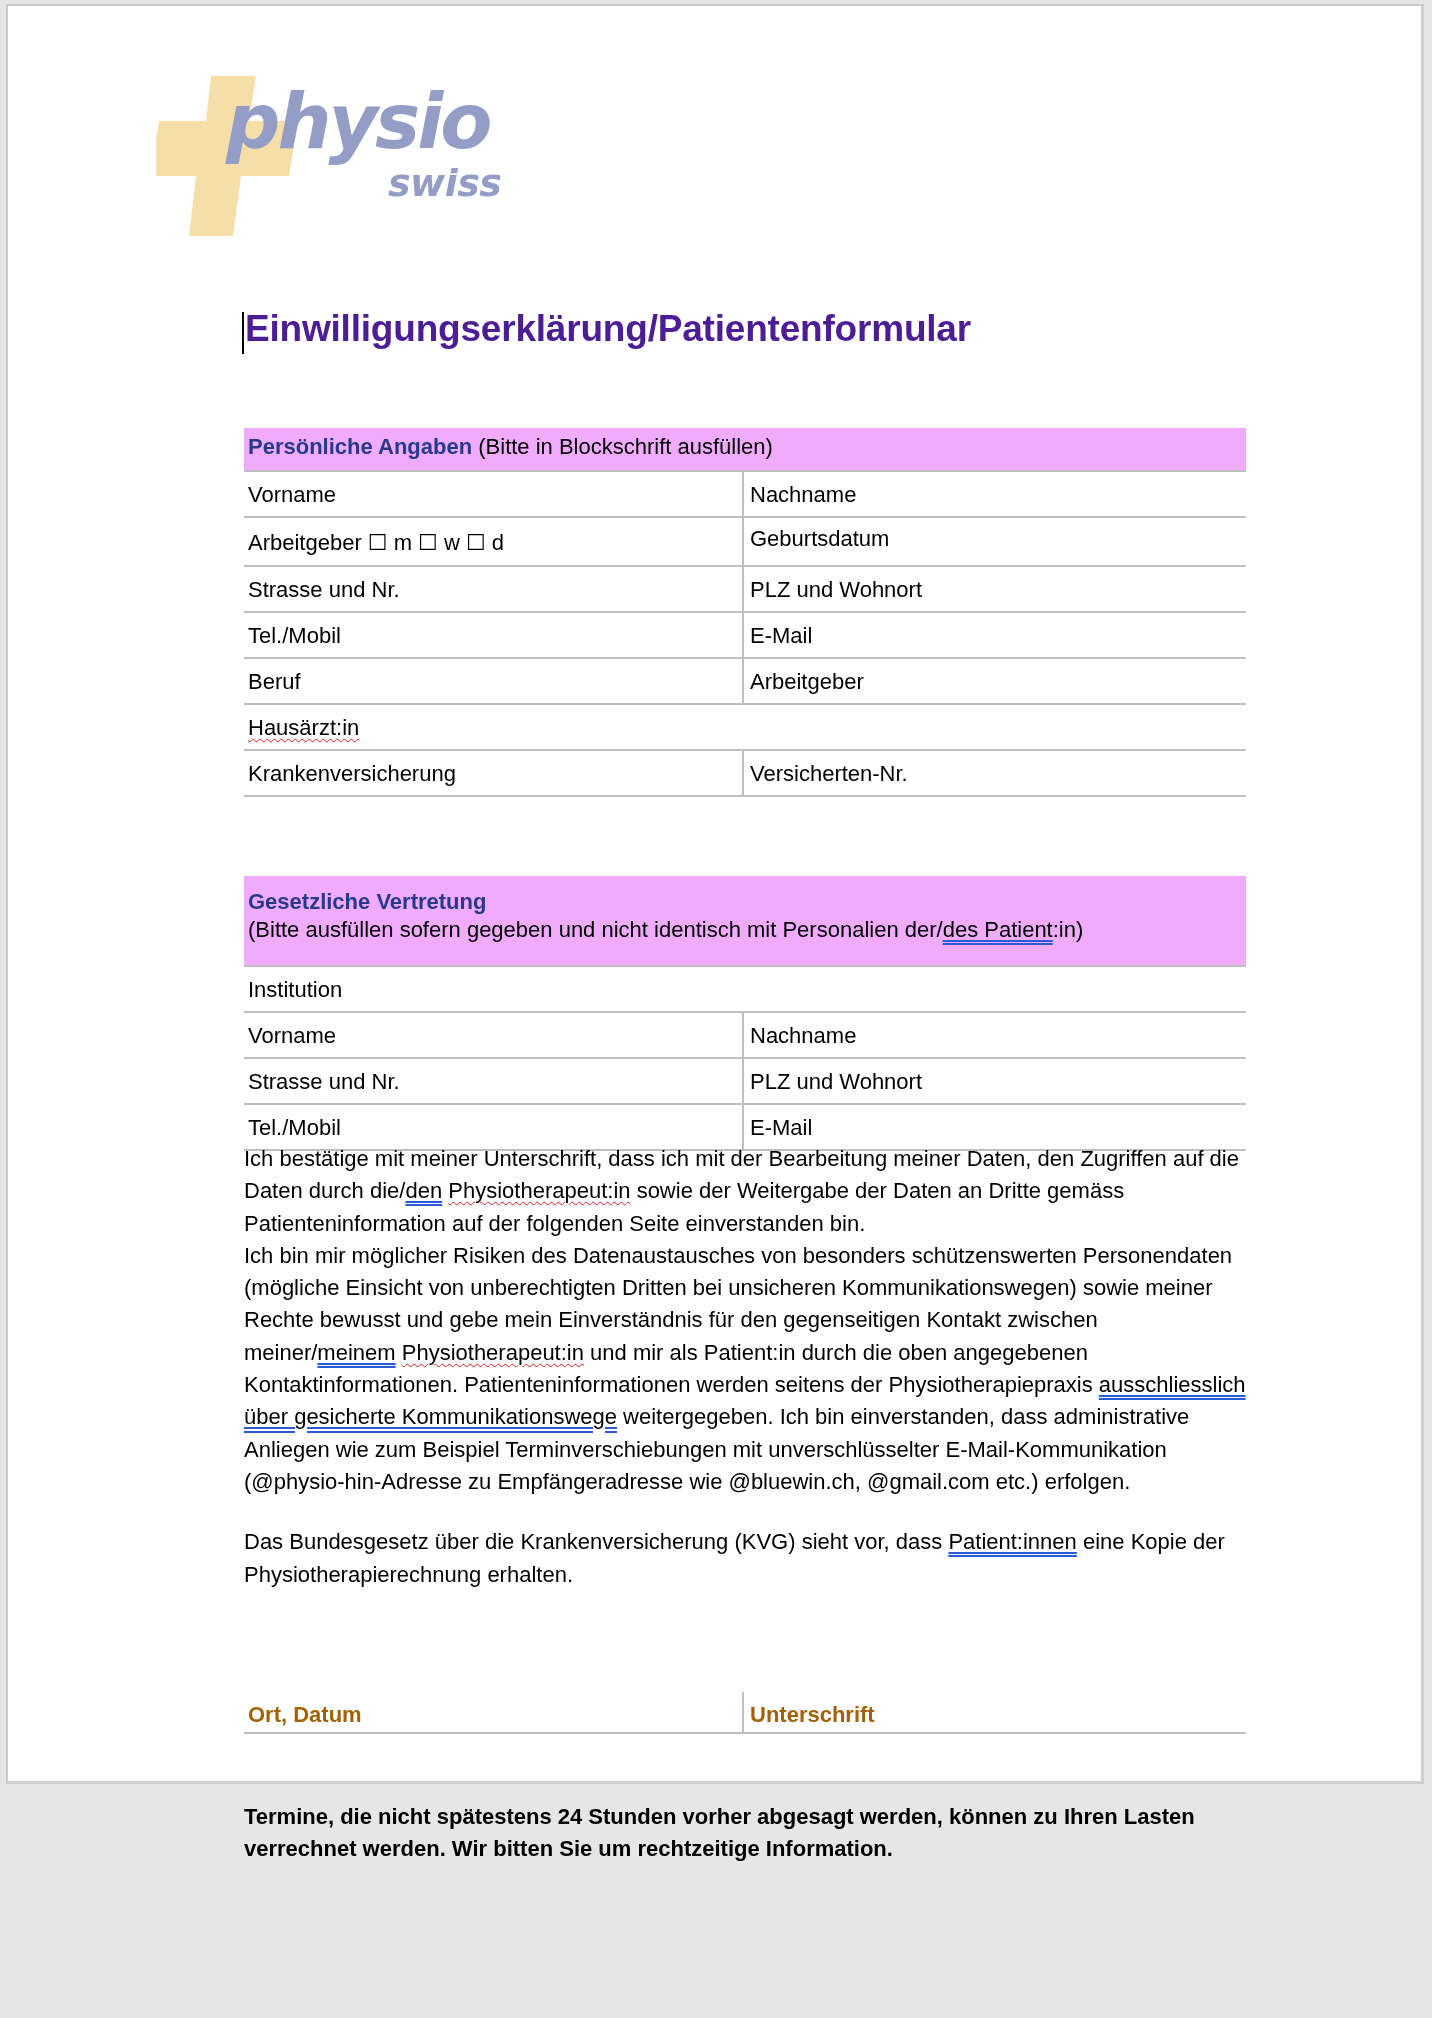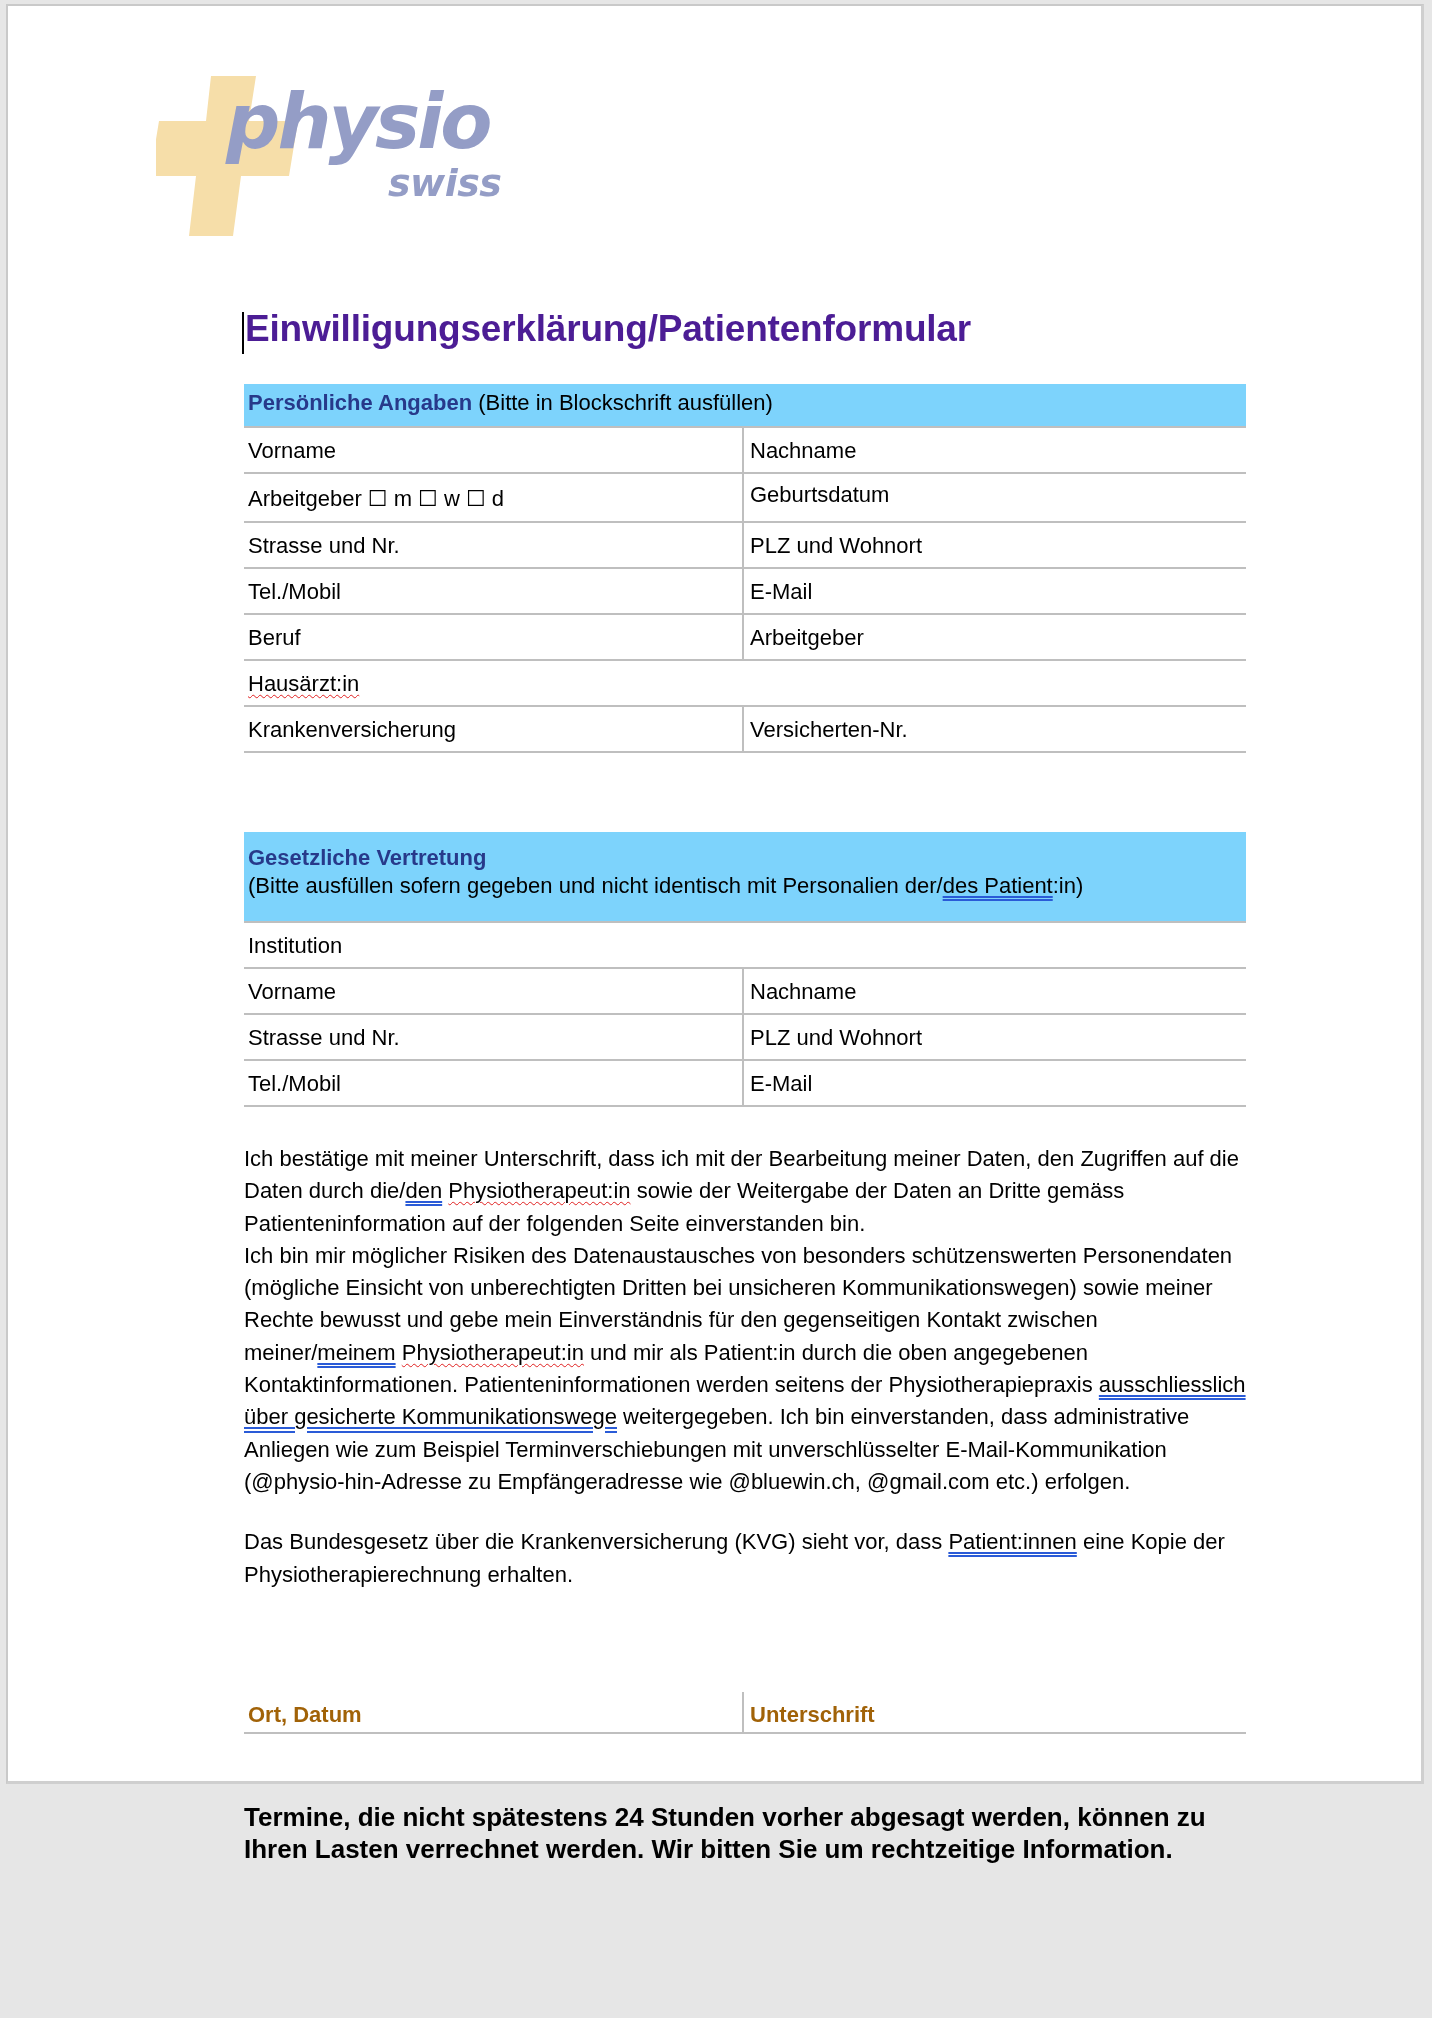--- a/index.html
+++ b/index.html
@@ -17,35 +17,35 @@
     box-sizing: border-box;
   }
   .logo { position: absolute; left: 148px; top: 70px; width: 380px; height: 160px; }
   .title {
     position: absolute; left: 237px; top: 302px;
     font-size: 37px; font-weight: bold; color: #4c1d95; letter-spacing: -0.2px;
     white-space: nowrap;
   }
   .cursor { position: absolute; left: 234px; top: 306px; width: 2px; height: 42px; background: #000; }
   .section { position: absolute; left: 236px; width: 1002px; }
-  .band { background: #7dd3fc; border-bottom: 2px solid #bfbfbf; box-sizing: border-box; padding: 6px 12px 0 4px; font-size: 22px; }
+  .band { background: #f0abfc; border-bottom: 2px solid #bfbfbf; box-sizing: border-box; padding: 6px 12px 0 4px; font-size: 22px; margin-top: 44px; }
   .band .lead { color: #27398a; font-weight: bold; }
   .row { display: flex; border-bottom: 2px solid #bfbfbf; box-sizing: border-box; height: 46px; font-size: 22px; }
   .cell { box-sizing: border-box; padding: 10px 4px 0 4px; white-space: nowrap; }
   .cell.left { width: 500px; border-right: 2px solid #bfbfbf; }
   .cell.right { flex: 1; padding-left: 6px; }
   .cell.full { width: 100%; }
   .spell-red { text-decoration: underline wavy #e02020; text-decoration-thickness: 1px; text-underline-offset: 3px; }
   .gram-blue { text-decoration: underline double #2a5bd7; text-underline-offset: 3px; }
   .para { position: absolute; left: 236px; width: 1010px; font-size: 22px; line-height: 32.3px; }
   .para p { margin: 0; }
   .sig { position: absolute; left: 236px; top: 1686px; width: 1002px; height: 42px; display: flex; border-bottom: 2px solid #bfbfbf; box-sizing: border-box; }
   .sig .cell { font-weight: bold; color: #a16207; font-size: 22px; padding-top: 10px; }
   .sig .cell.left { border-right: 2px solid #bfbfbf; }
-  .notice { position: absolute; left: 236px; top: 1795px; width: 1010px; font-size: 26px; line-height: 32px; font-weight: bold; }
+  .notice { position: absolute; left: 236px; top: 1795px; width: 1010px; font-size: 22px; line-height: 32px; font-weight: bold; }
 </style>
 </head>
 <body>
 
 <div class="page">
 
   <svg class="logo" viewBox="0 0 380 160">
     <polygon points="55,0 100,0 93,45 142,45 133,100 85,100 77,160 33,160 40,100 -6,100 3,45 50,45" fill="#f6dea9"></polygon>
     <text x="70" y="72" font-family="DejaVu Sans, sans-serif" font-style="italic" font-weight="bold" font-size="76" fill="#949dc6" letter-spacing="-3">physio</text>
     <text x="232" y="120" font-family="DejaVu Sans, sans-serif" font-style="italic" font-weight="bold" font-size="38" fill="#949dc6" letter-spacing="-0.5">swiss</text>

